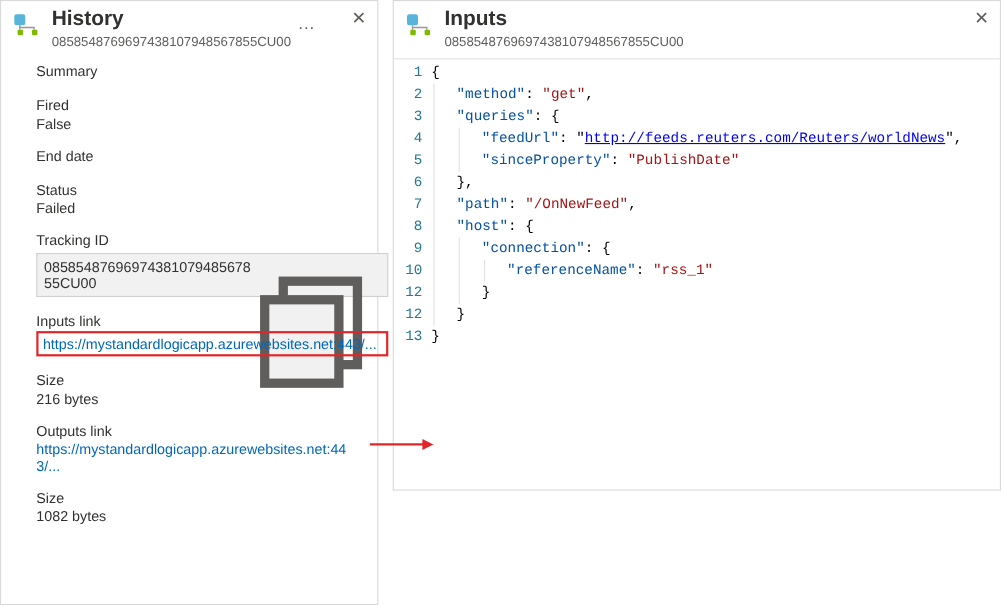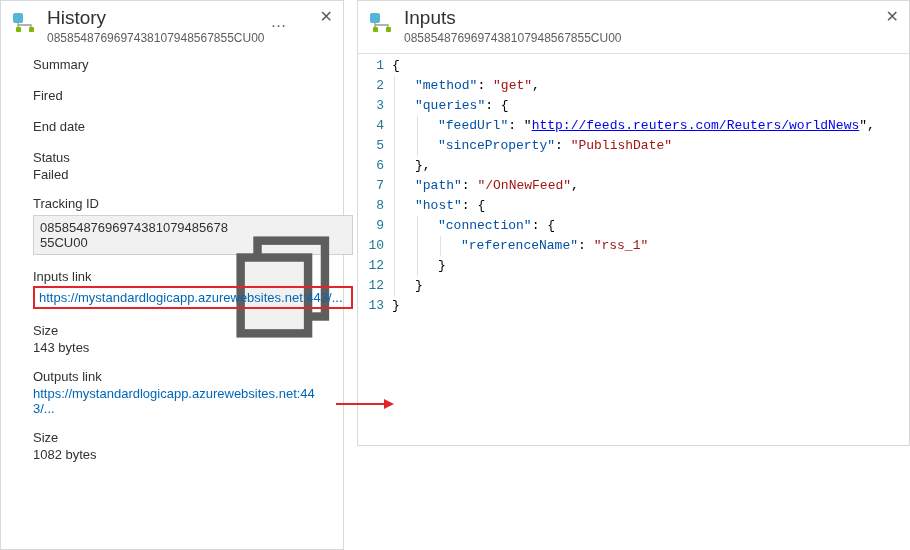--- a/index.html
+++ b/index.html
@@ -40,21 +40,21 @@
     position: relative;
   }
   .panel-header .icon {
     width: 28px; height: 28px;
     flex-shrink: 0;
     margin-right: 8px;
     margin-top: 4px;
   }
   .panel-header h1 {
     font-size: 19px;
-    font-weight: 400;
+    font-weight: 700;
     color: #323130;
   }
   .panel-header .sub {
     font-size: 12px;
     color: #605e5c;
     margin-top: 2px;
   }
   .panel-header .more {
     font-size: 16px;
     color: #605e5c;
@@ -179,20 +179,21 @@
       <span class="more">…</span>
       <span class="close">✕</span>
     </div>
 
     <div class="section">
         <div class="label">Summary</div>
       </div>
 
     <div class="section">
       <div class="label">Fired</div>
+      <div class="value">False</div>
     </div>
 
 
     <div class="section">
       <div class="label">End date</div>
     </div>
 
     <div class="section">
       <div class="label">Status</div>
       <div class="value">Failed</div>
@@ -211,21 +212,21 @@
       </div>
     </div>
 
     <div class="section">
       <div class="label">Inputs link</div>
       <span class="link link-boxed">https://mystandardlogicapp.azurewebsites.net:443/...</span>
     </div>
 
     <div class="section">
       <div class="label">Size</div>
-      <div class="value">143 bytes</div>
+      <div class="value">216 bytes</div>
     </div>
 
     <div class="section">
       <div class="label">Outputs link</div>
       <span class="link">https://mystandardlogicapp.azurewebsites.net:443/...</span>
     </div>
 
     <div class="section">
       <div class="label">Size</div>
       <div class="value">1082 bytes</div>

